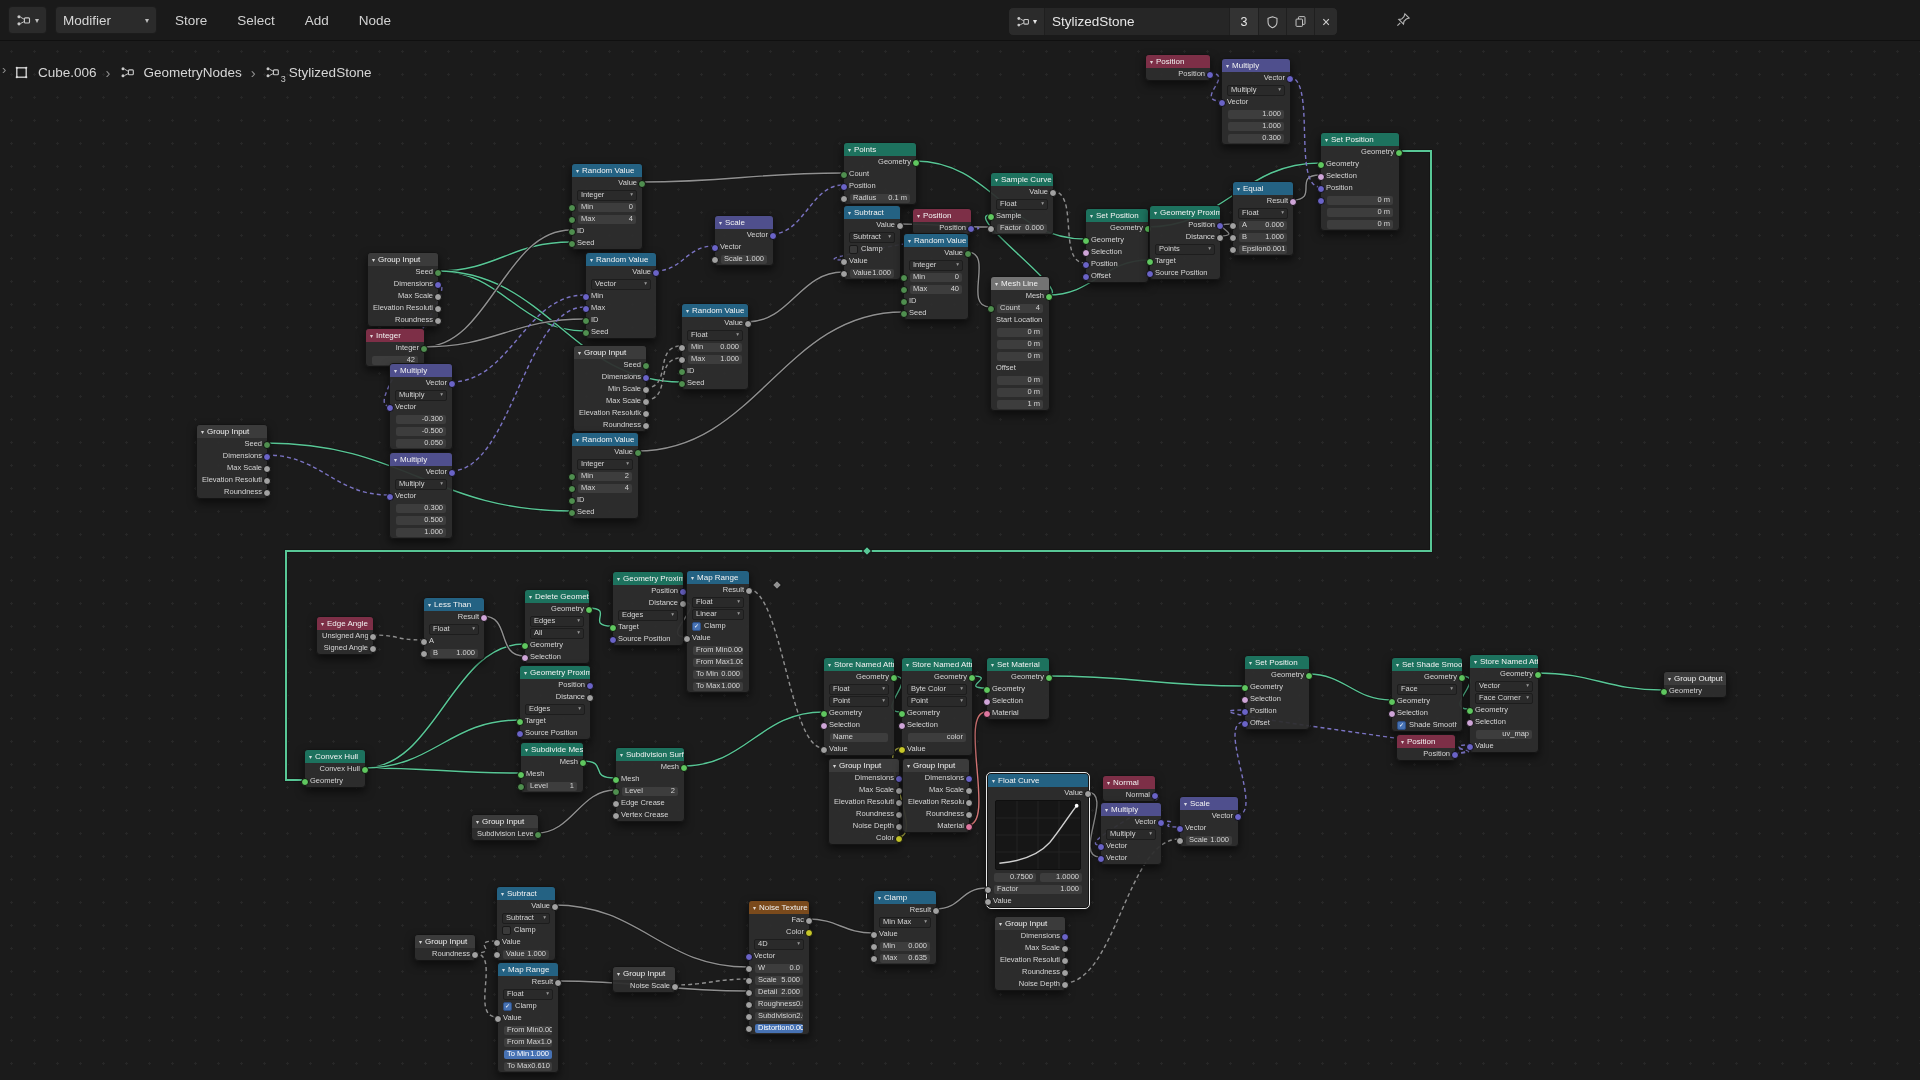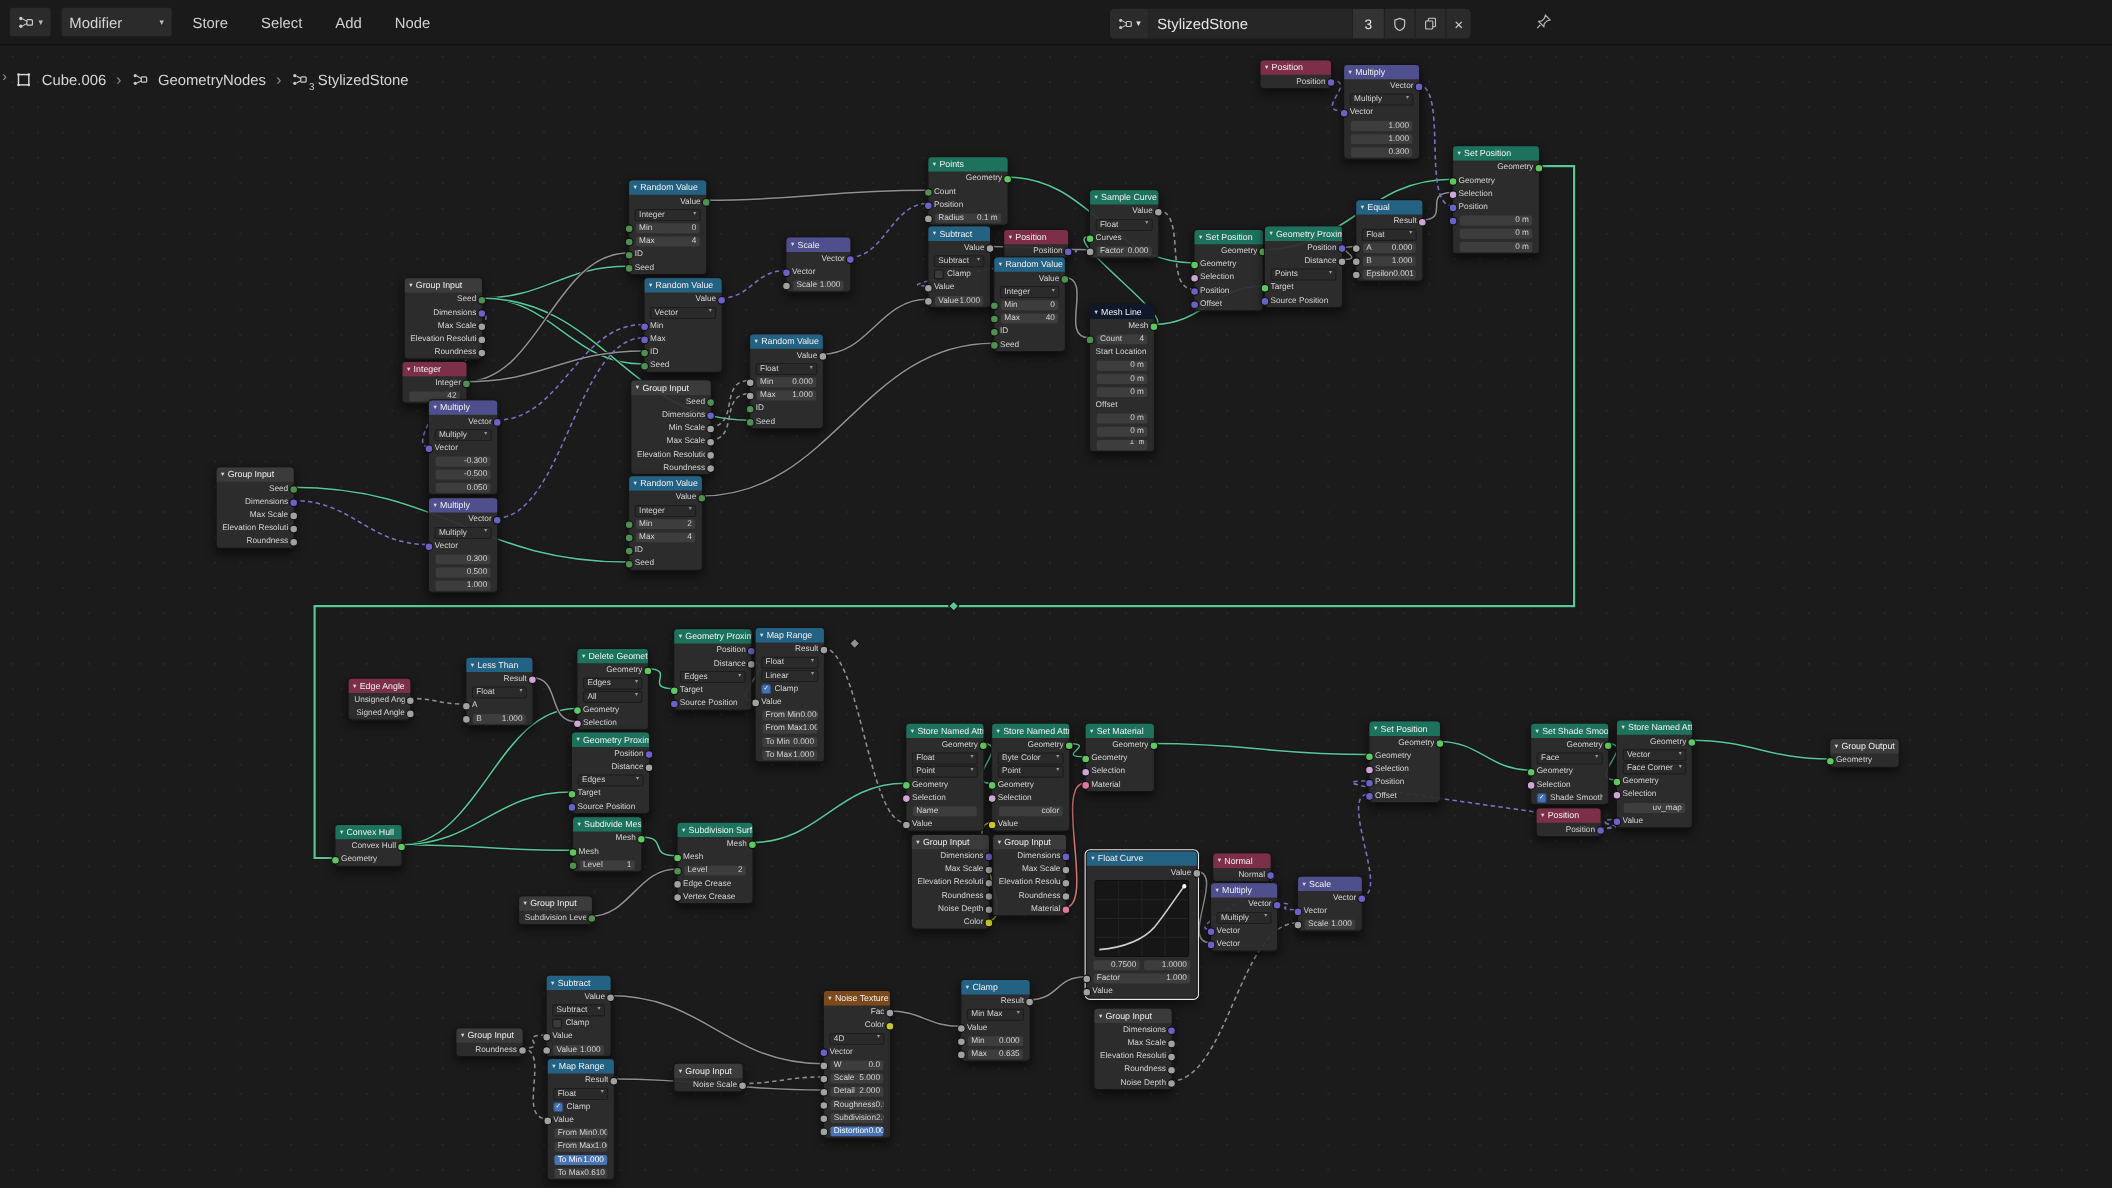--- a/index.html
+++ b/index.html
@@ -825,21 +825,21 @@
         <span class="lb">Value</span>
         <i class="sock so" style="background: rgb(161, 161, 161);"></i>
       </div>
       <div class="nrow sel" style="height: 12px;">
         <span class="seln">
           <span>Float</span>
           <span class="car">▾</span>
         </span>
       </div>
       <div class="nrow in" style="height: 12px;">
-        <span class="lb">Curves</span>
+        <span class="lb">Sample</span>
         <i class="sock si" style="background: rgb(95, 199, 95);"></i>
       </div>
       <div class="nrow f" style="height: 12px;">
         <span class="fld">
           <span>Factor</span>
           <span>0.000</span>
         </span>
         <i class="sock si" style="background: rgb(161, 161, 161);"></i>
       </div>
     </div>
@@ -928,21 +928,21 @@
       </div>
       <div class="nrow f" style="height: 12px;">
         <span class="fld">
           <span>Epsilon</span>
           <span>0.001</span>
         </span>
         <i class="sock si" style="background: rgb(161, 161, 161);"></i>
       </div>
     </div>
     <div class="node" style="left: 990px; top: 276px; width: 58px;">
-      <div class="nhead" style="background: #0f172a;">
+      <div class="nhead" style="background: #737373;">
         <span class="tri">▾</span>
         <span>Mesh Line</span>
       </div>
       <div class="nrow out" style="height: 12px;">
         <span class="lb">Mesh</span>
         <i class="sock so" style="background: rgb(95, 199, 95);"></i>
       </div>
       <div class="nrow f" style="height: 12px;">
         <span class="fld">
           <span>Count</span>
@@ -979,21 +979,21 @@
           <span></span>
           <span>0 m</span>
         </span>
       </div>
       <div class="nrow f" style="height: 12px;">
         <span class="fld">
           <span></span>
           <span>0 m</span>
         </span>
       </div>
-      <div class="nrow f" style="height: 12px; font-family: Liberation Mono, monospace;">
+      <div class="nrow f" style="height: 12px;">
         <span class="fld">
           <span></span>
           <span>1 m</span>
         </span>
       </div>
     </div>
     <div class="node" style="left: 612px; top: 571px; width: 70px;">
       <div class="nhead" style="background: rgb(29, 114, 94);">
         <span class="tri">▾</span>
         <span>Geometry Proximity</span>

